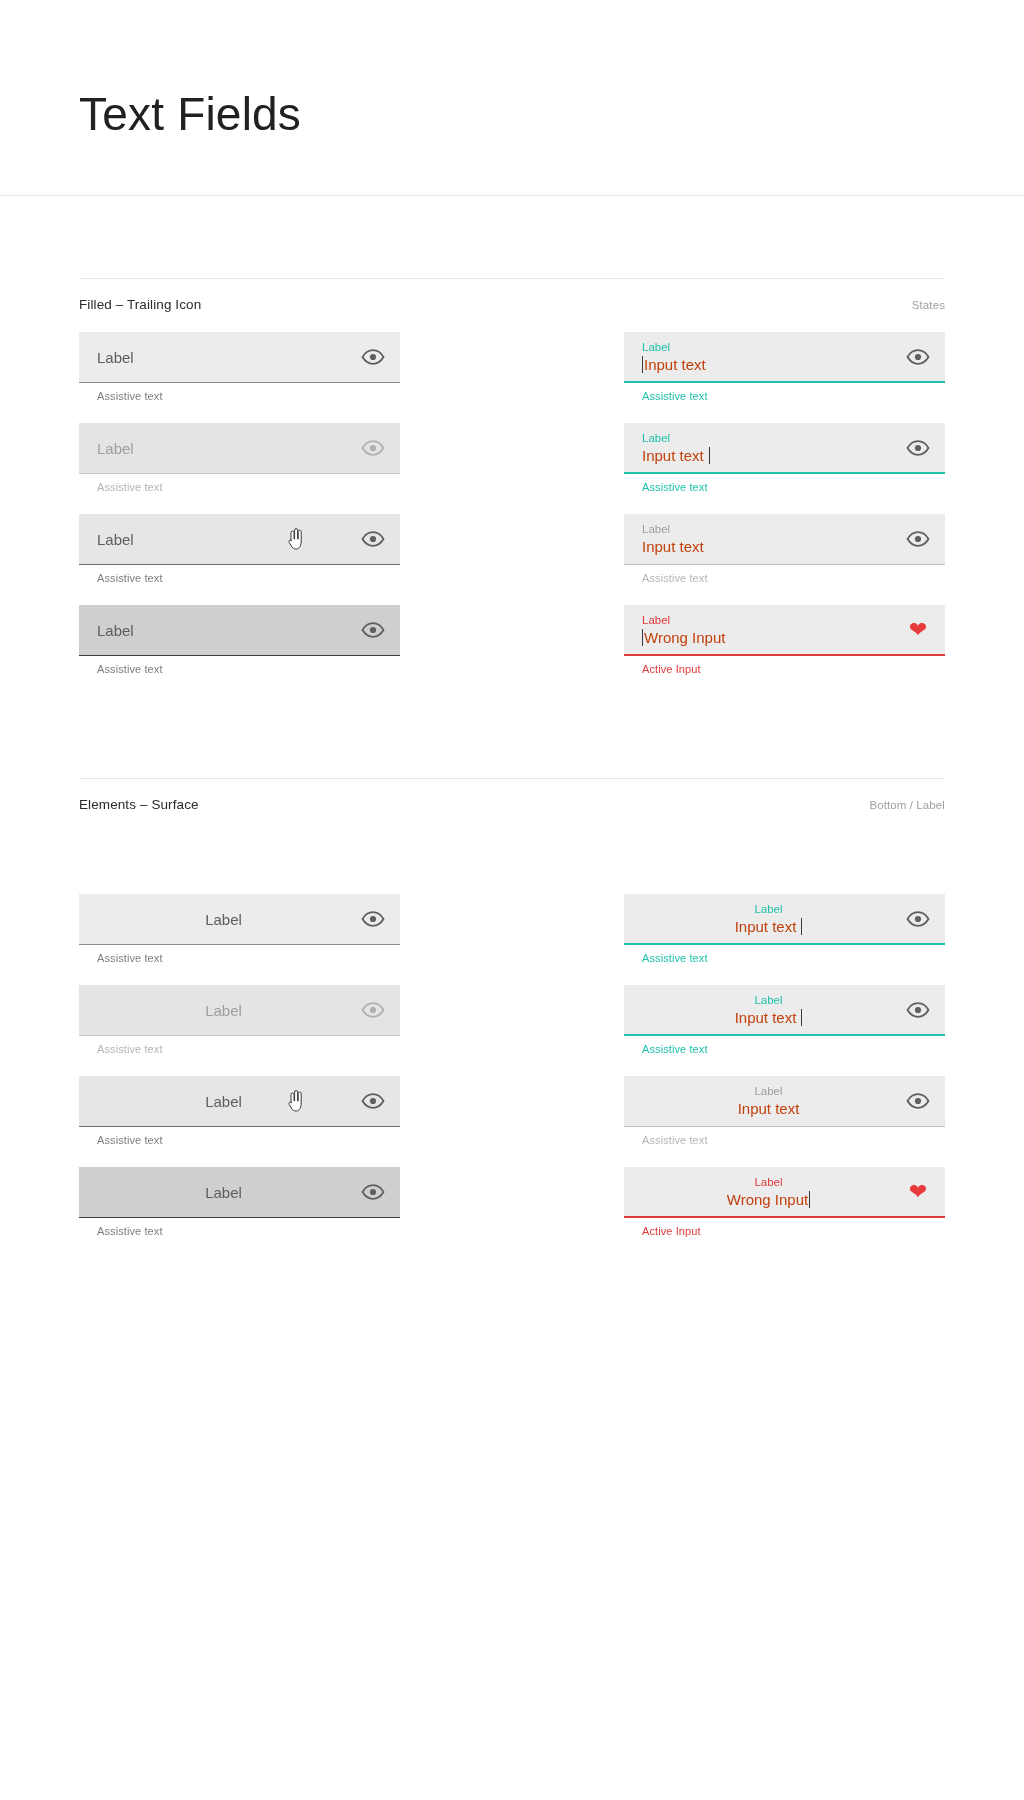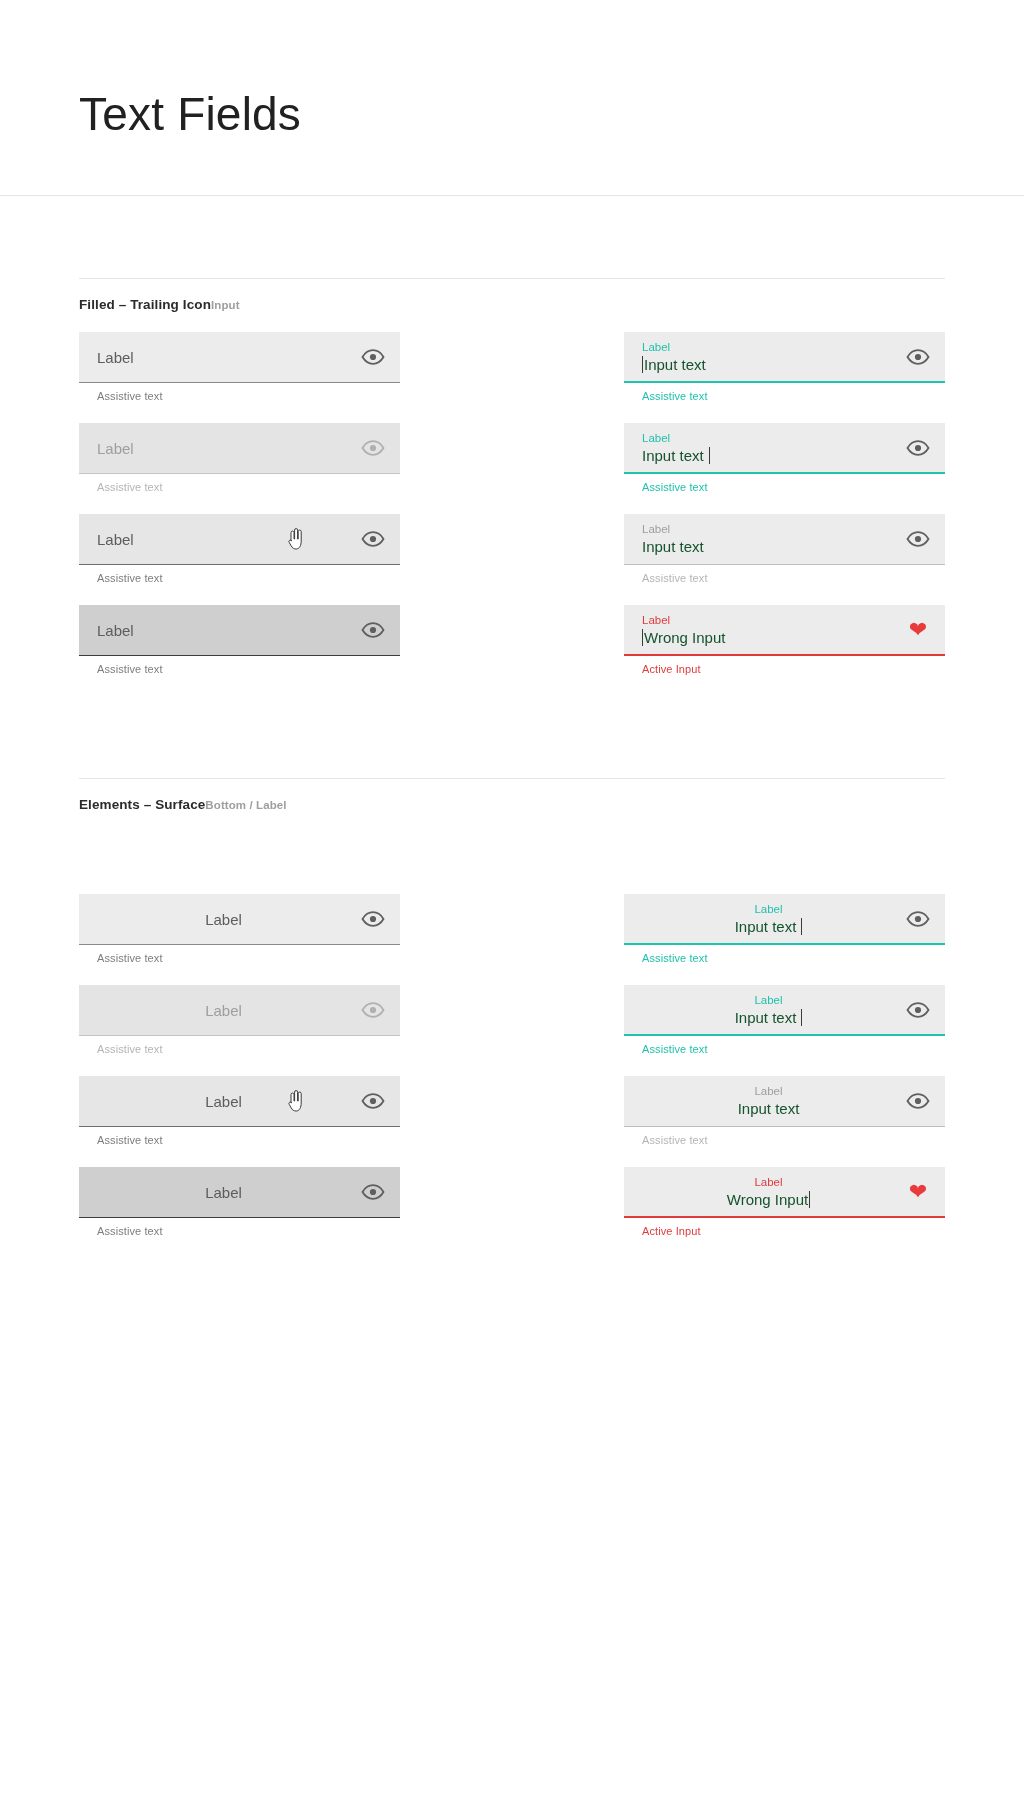--- a/index.html
+++ b/index.html
@@ -28,24 +28,24 @@
     line-height: 1;
   }
 
   
   .content { padding: 0 79px; }
 
   .section { margin-top: 82px; }
   .section-rule { border-top: 1px solid #e6e6e6; }
   .section-head {
     display: flex;
+    justify-content: space-between;
     align-items: baseline;
     padding-top: 18px;
     margin-bottom: 20px;
-    font-weight: bold;
   }
   .section-title {
     font-size: 13.5px;
     color: #2b2b2b;
     letter-spacing: 0.1px;
   }
   .section-meta {
     font-size: 11.5px;
     color: #9e9e9e;
     letter-spacing: 0.1px;
@@ -92,21 +92,21 @@
     line-height: 14px;
     margin-bottom: 1px;
     color: #1fc2ac;
   }
   .float-label.err { color: #e03b3b; }
   .float-label.grey { color: #9e9e9e; }
 
   .field-value {
     font-size: 15px;
     line-height: 19px;
-    color: #14532d;
+    color: #c2410c;
   }
 
   .placeholder-label {
     font-size: 15px;
     color: #5d5d5d;
   }
   .placeholder-label.dim { color: #9e9e9e; }
 
   .assistive {
     font-size: 11px;
@@ -162,21 +162,21 @@
 
   <div class="page-header">
     <div class="page-title">Text Fields</div>
   </div>
 
   <div class="content">
 
     <div class="section section-rule">
       <div class="section-head">
         <div class="section-title">Filled – Trailing Icon</div>
-        <div class="section-meta">Input</div>
+        <div class="section-meta">States</div>
       </div>
 
       <div class="cols">
 
         <div class="col left">
 
           <div class="field-block">
             <div class="field enabled">
               <div class="field-texts">
                 <span class="placeholder-label">Label</span>

